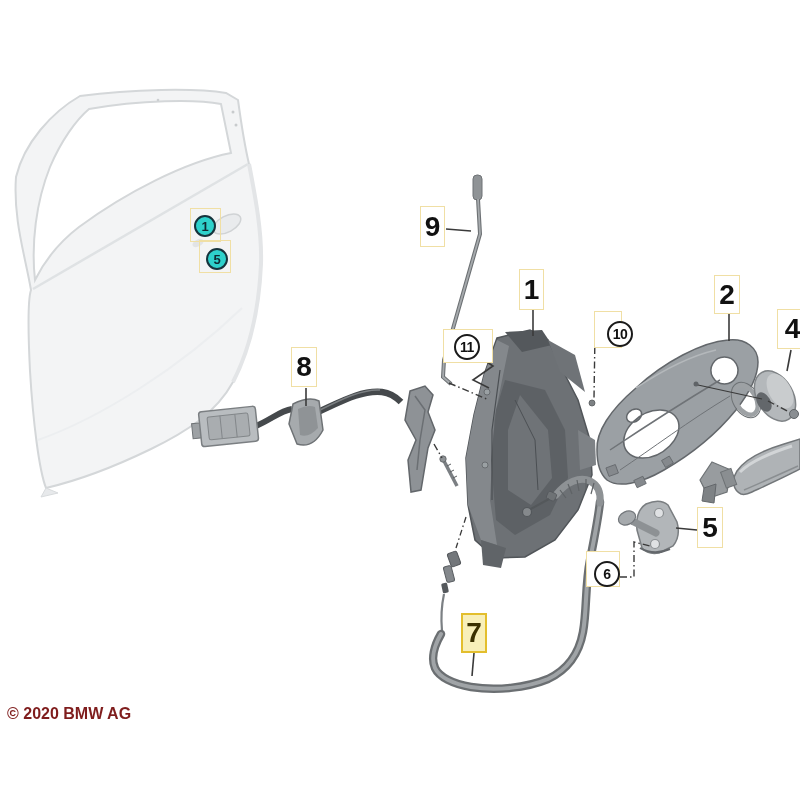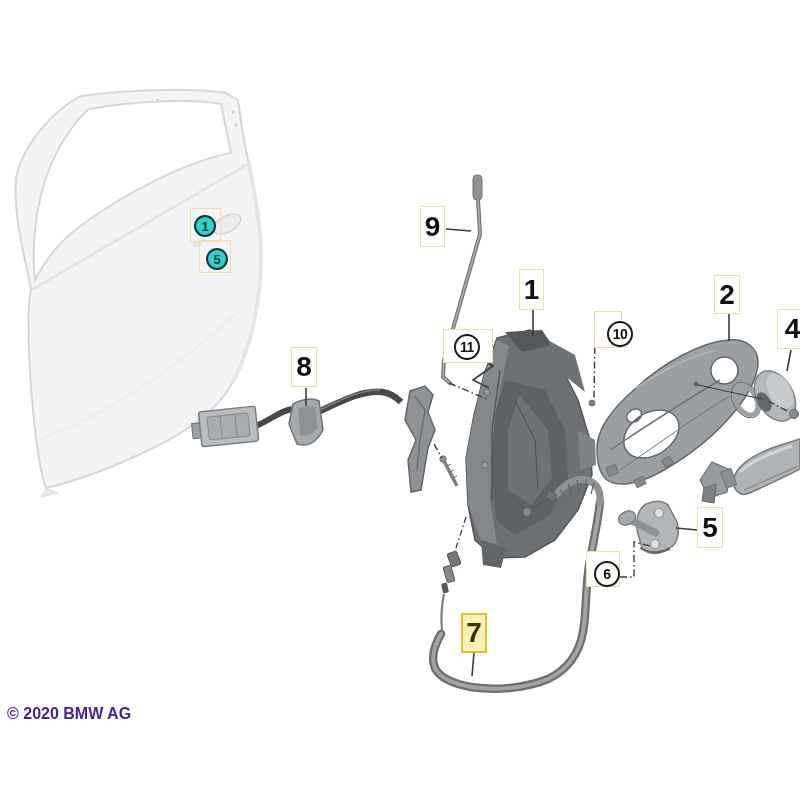--- a/index.html
+++ b/index.html
@@ -57,21 +57,21 @@
   .hotspot-circle{
     position:absolute;
     width:22px;height:22px;border-radius:50%;
     background:var(--teal);
     border:2px solid var(--tealBorder);
     display:flex;align-items:center;justify-content:center;
     font-weight:bold;font-size:13px;color:#102A33;line-height:1;
   }
   .copyright{
     position:absolute;left:7px;top:705px;
-    font-weight:bold;font-size:16px;color:#4c1d95;
+    font-weight:bold;font-size:16px;color:#7f1d1d;
   }
 </style>
 </head>
 <body>
 
 <svg id="art" width="800" height="800" viewBox="0 0 800 800">
 
   <g>
     <path fill-rule="evenodd" d="M80,96 C132,89 196,88 226,93 L238,100 C241,122 245,147 249,164
          C256,200 262,233 261,264 C259,310 249,351 233,382

